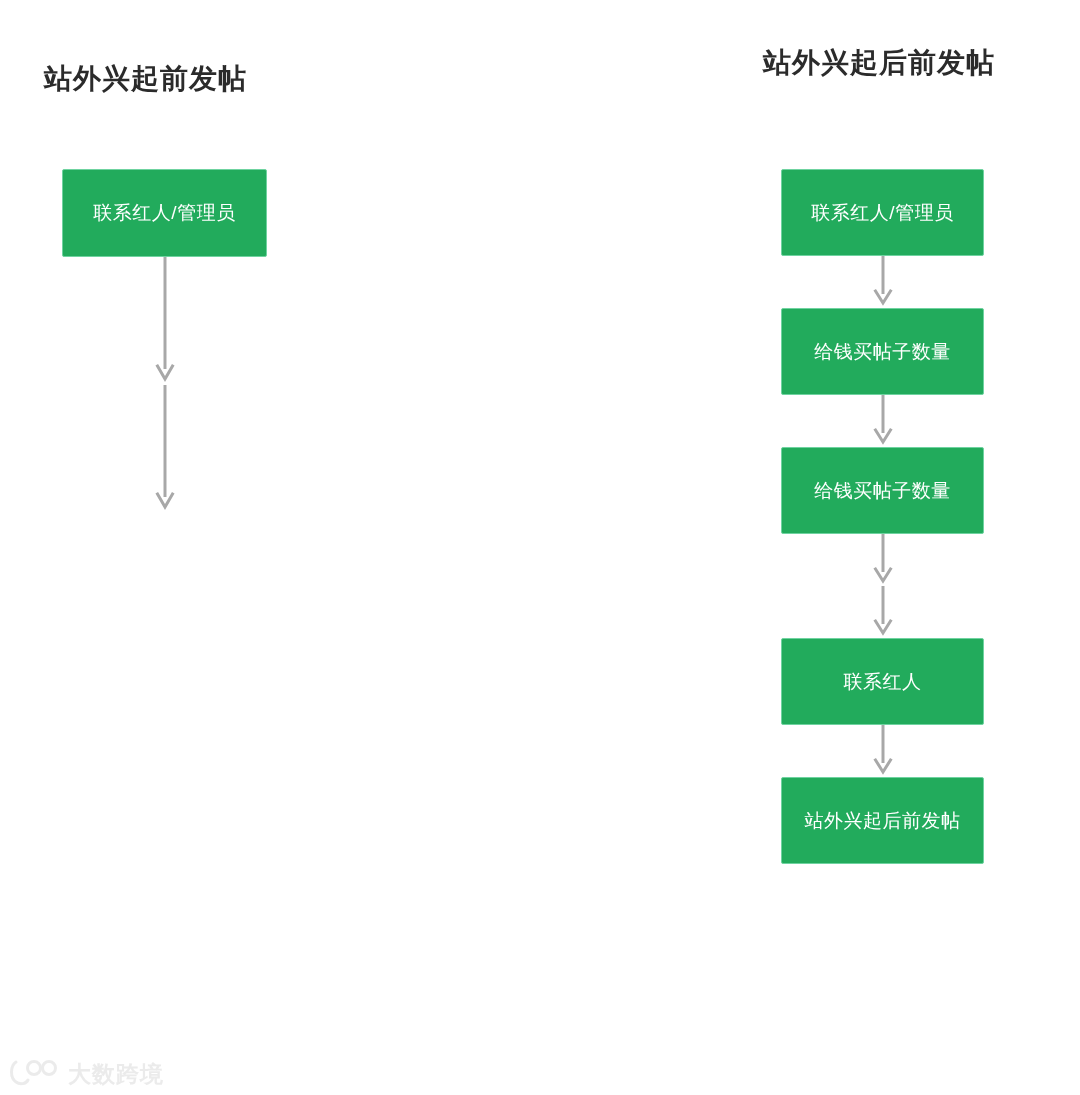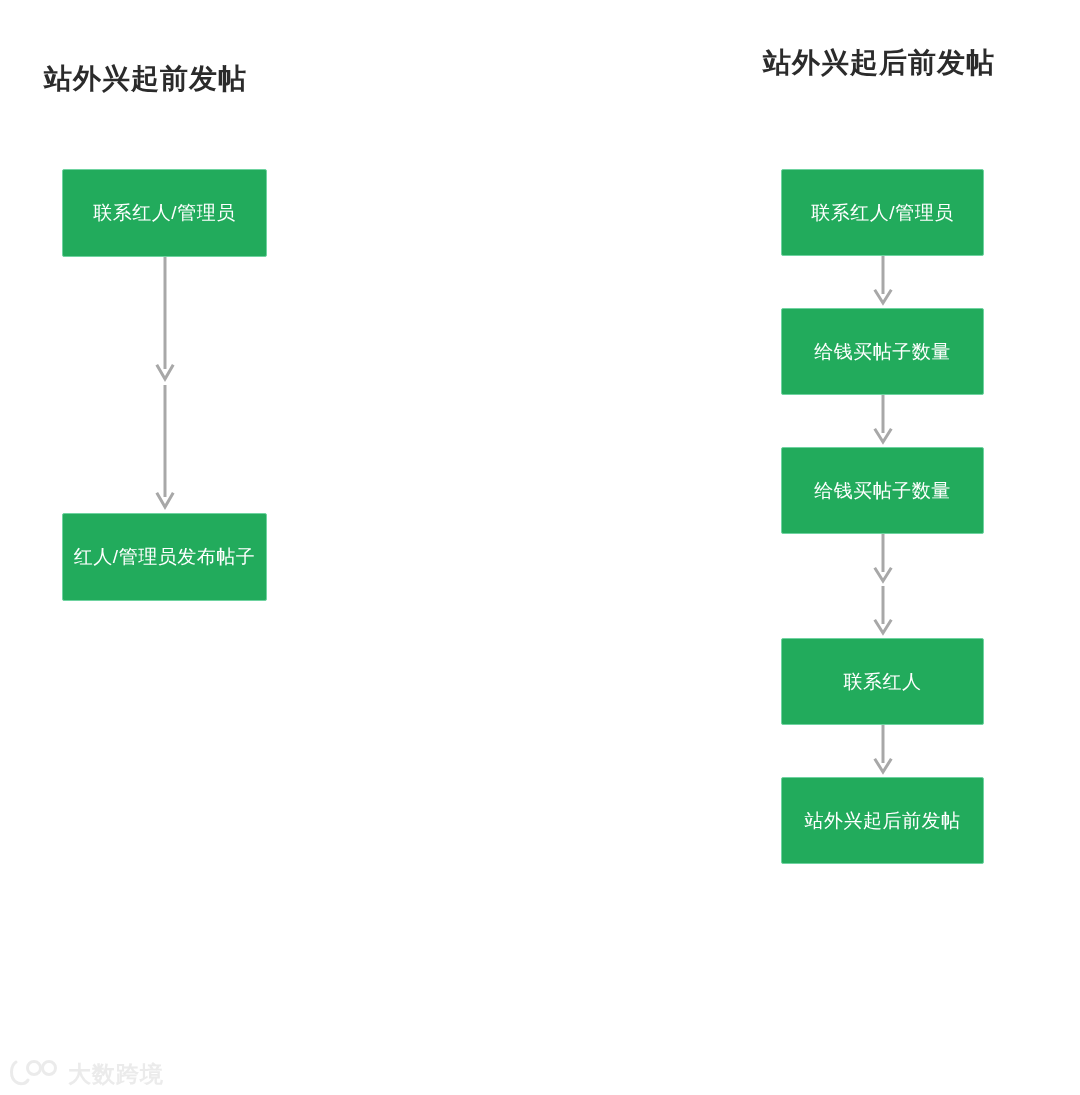--- a/index.html
+++ b/index.html
@@ -93,21 +93,20 @@
     </div>
 
 
     <div class="connector" style="height:128px">
       <svg width="22" height="128" viewBox="0 0 22 128" aria-hidden="true">
         <line x1="11" y1="0" x2="11" y2="112" stroke="#a8a8a8" stroke-width="3"></line>
         <path d="M3.5 109 L11 122 L18.5 109" fill="none" stroke="#a8a8a8" stroke-width="3" stroke-linecap="square"></path>
       </svg>
     </div>
 
-    <div class="node">红人/管理员发布帖子</div>
   </div>
 
   <div class="col-title" id="title-right">站外兴起后前发帖</div>
 
   <div class="flow-col" id="flow-right">
 
     <div class="node">联系红人/管理员</div>
 
     <div class="connector" style="height:52px">
       <svg width="22" height="52" viewBox="0 0 22 52" aria-hidden="true">

